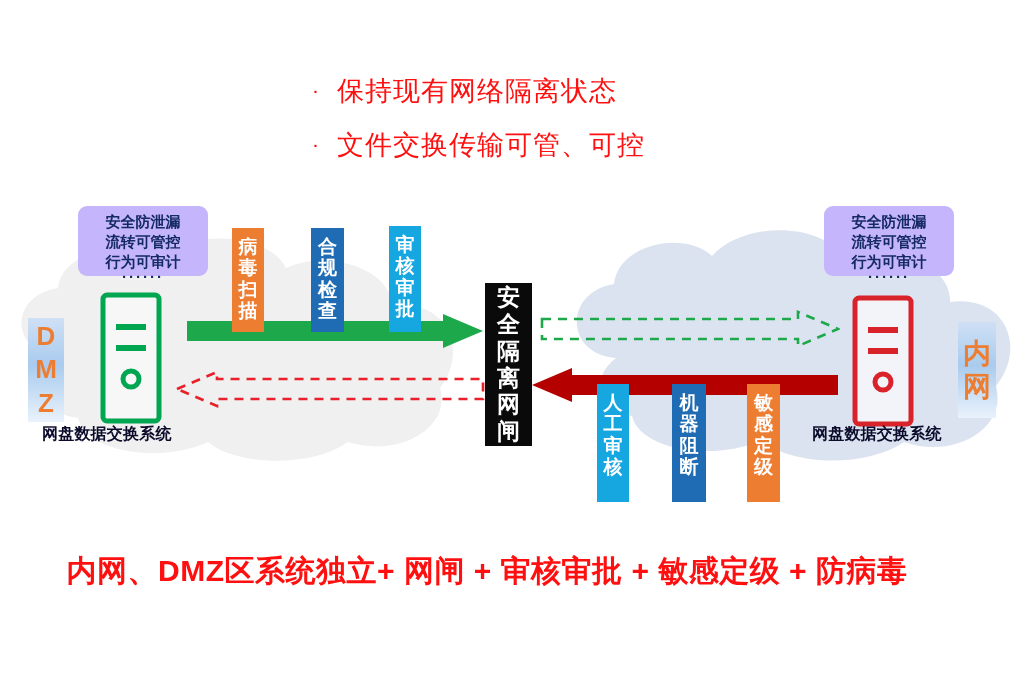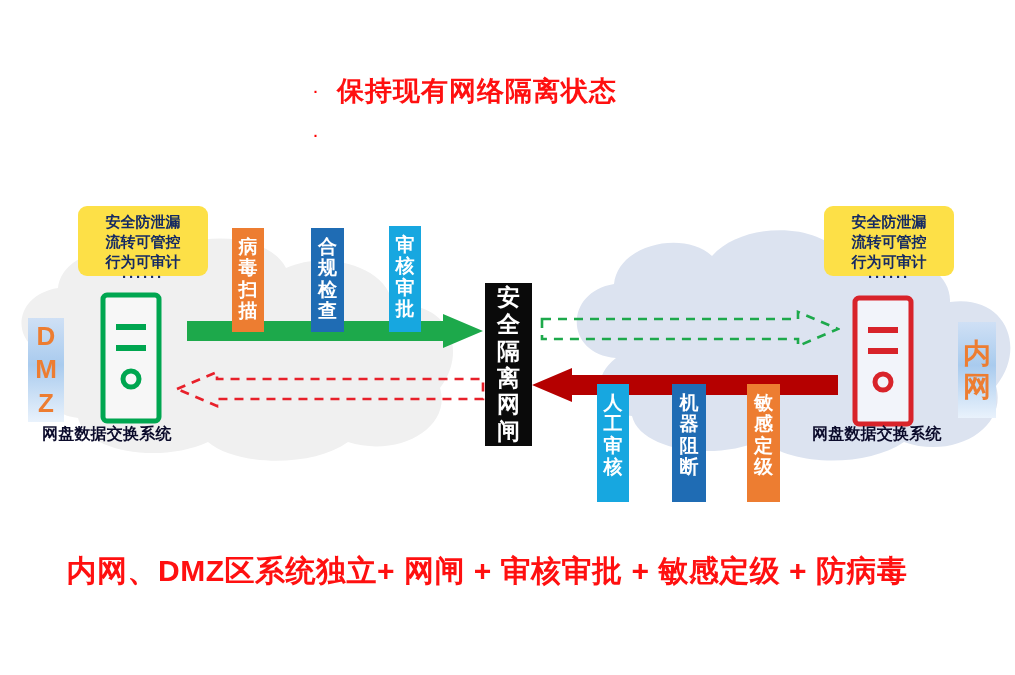--- a/index.html
+++ b/index.html
@@ -33,21 +33,21 @@
   .bullet-dot {
     color: #FF0000;
     font-size: 21px;
     line-height: 1;
     margin-right: 18px;
     margin-top: -4px;
   }
   .bullet-text {
     color: #FF1010;
     font-size: 27px;
-    font-weight: bold;
+    font-weight: normal;
     letter-spacing: 1px;
     white-space: nowrap;
   }
 
   
   .cloud {
     position: absolute;
   }
   .cloud svg { display: block; }
 
@@ -76,21 +76,21 @@
     width: 38px;
     height: 96px;
     font-size: 28px;
     line-height: 1.18;
   }
   .zone-char { display: block; }
 
   
   .bubble {
     position: absolute;
-    background: #fde047;
+    background: #c4b5fd;
     border-radius: 9px;
     padding: 6px 9px 5px 9px;
     color: #152A63;
     font-size: 15px;
     font-weight: bold;
     line-height: 1.32;
     text-align: center;
     white-space: nowrap;
   }
   .bubble-line { display: block; }
@@ -202,20 +202,21 @@
 
 <div id="stage">
 
   <div class="bullets">
     <div class="bullet-row">
       <span class="bullet-dot">·</span>
       <span class="bullet-text">保持现有网络隔离状态</span>
     </div>
     <div class="bullet-row">
       <span class="bullet-dot">·</span>
+      <span class="bullet-text">文件交换传输可管、可控</span>
     </div>
   </div>
 
   <div class="cloud" id="cloud-left" style="left:0px; top:236px;">
     <svg width="500" height="230" viewBox="0 0 500 230" xmlns="http://www.w3.org/2000/svg">
       <path d="M 60 120
                C 10 118, 8 60, 58 52
                C 62 14, 128 2, 156 26
                C 186 -8, 268 -4, 286 32
                C 330 12, 392 34, 392 70

